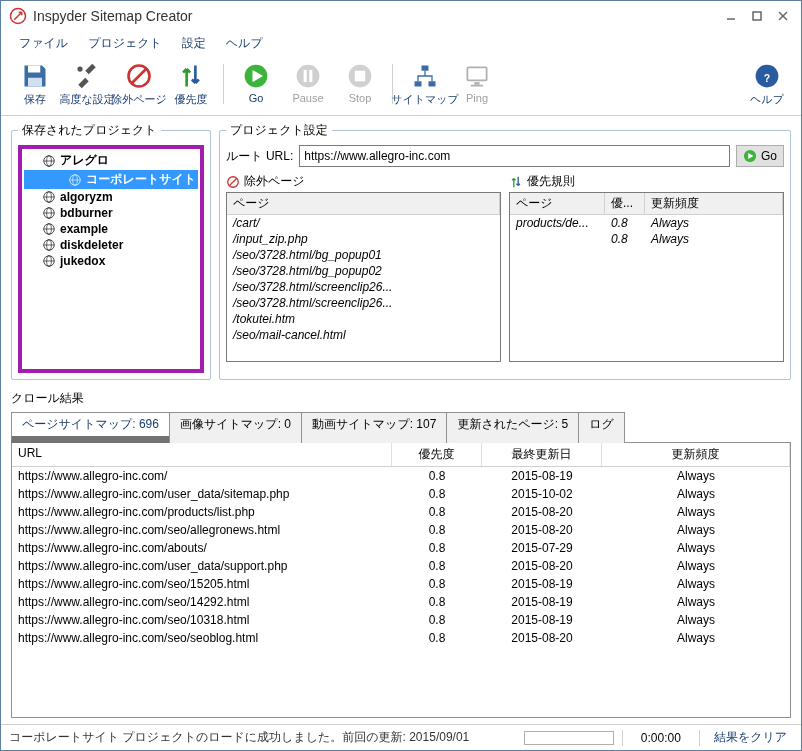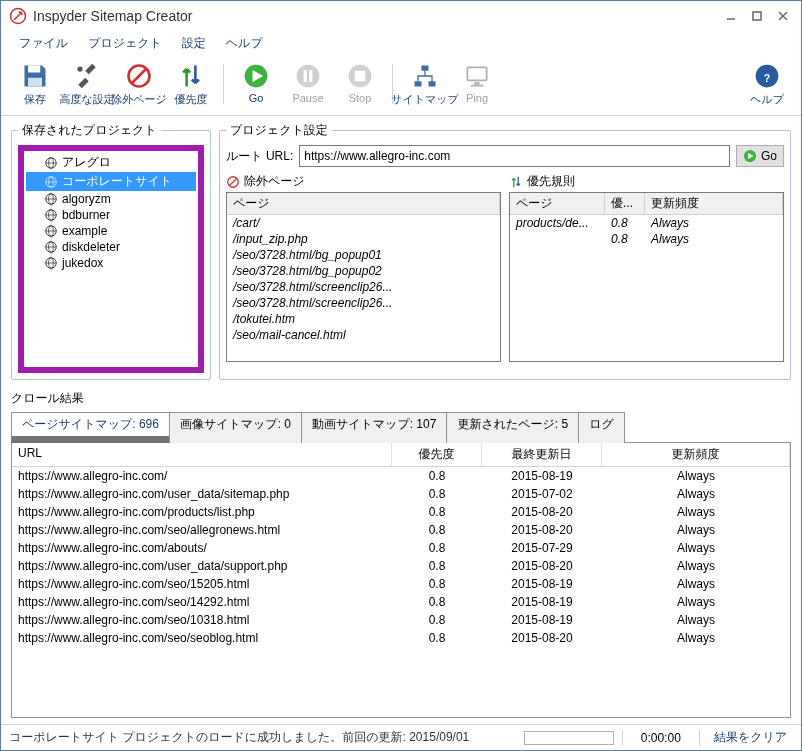--- a/index.html
+++ b/index.html
@@ -14,23 +14,23 @@
 .toolbar .tbtn { display: flex; flex-direction: column; align-items: center; width: 52px; padding: 2px 0; cursor: pointer; color: #1a3c6e; }
 .toolbar .tbtn.disabled { color: #a0a0a0; }
 .toolbar .tbtn .ticon { width: 28px; height: 28px; margin-bottom: 2px; }
 .toolbar .tbtn .tlabel { font-size: 11px; text-align: center; white-space: nowrap; }
 .toolbar .sep { width: 1px; height: 40px; background: #d0d0d0; margin: 4px 6px 0 6px; }
 .toolbar .spacer { flex: 1; }
 .main { display: flex; gap: 8px; padding: 6px 10px; }
 fieldset.groupbox { border: 1px solid #b0c4de; border-radius: 2px; padding: 6px; }
 fieldset.groupbox > legend { padding: 0 4px; color: #000; font-size: 12px; }
 .left-panel { width: 200px; }
-.tree { border: 6px solid #a21caf; height: 228px; overflow: auto; background: #fff; padding: 2px; }
+.tree { border: 4px solid #a21caf; height: 228px; overflow: auto; background: #fff; padding: 2px; font-weight: bold; }
 .tree .tree-item { display: flex; align-items: center; padding: 1px 2px; gap: 4px; cursor: pointer; }
-.tree .tree-item.selected { background: #3399ff; color: #fff; }
+.tree .tree-item.selected { background: #3399ff; color: #fff; justify-content: flex-end; }
 .tree .globe { width: 14px; height: 14px; flex-shrink: 0; }
 .right-panel { flex: 1; display: flex; flex-direction: column; gap: 6px; }
 .url-row { display: flex; align-items: center; gap: 6px; }
 .url-row .label { white-space: nowrap; }
 .url-row input { flex: 1; border: 1px solid #7a7a7a; padding: 2px 4px; height: 22px; }
 .url-row .go-btn { display: flex; align-items: center; gap: 4px; border: 1px solid #adadad; background: #e1e1e1; padding: 2px 6px; height: 22px; cursor: pointer; }
 .sub-panels { display: flex; gap: 8px; }
 .sub-panel { flex: 1; display: flex; flex-direction: column; }
 .sub-panel .sub-title { display: flex; align-items: center; gap: 4px; font-size: 12px; margin-bottom: 2px; }
 .listview { border: 1px solid #7a7a7a; background: #fff; flex: 1; min-height: 170px; position: relative; display: flex; flex-direction: column; }
@@ -341,21 +341,21 @@
     <div class="crawl-body" id="crawl-body">
         <div class="crawl-row">
           <div class="c" style="width:380px">https://www.allegro-inc.com/</div>
           <div class="c" style="width:90px;text-align:center">0.8</div>
           <div class="c" style="width:120px;text-align:center">2015-08-19</div>
           <div class="c" style="flex:1;text-align:center">Always</div>
         </div>
         <div class="crawl-row">
           <div class="c" style="width:380px">https://www.allegro-inc.com/user_data/sitemap.php</div>
           <div class="c" style="width:90px;text-align:center">0.8</div>
-          <div class="c" style="width:120px;text-align:center">2015-07-02</div>
+          <div class="c" style="width:120px;text-align:center">2015-10-02</div>
           <div class="c" style="flex:1;text-align:center">Always</div>
         </div>
         <div class="crawl-row">
           <div class="c" style="width:380px">https://www.allegro-inc.com/products/list.php</div>
           <div class="c" style="width:90px;text-align:center">0.8</div>
           <div class="c" style="width:120px;text-align:center">2015-08-20</div>
           <div class="c" style="flex:1;text-align:center">Always</div>
         </div>
         <div class="crawl-row">
           <div class="c" style="width:380px">https://www.allegro-inc.com/seo/allegronews.html</div>

